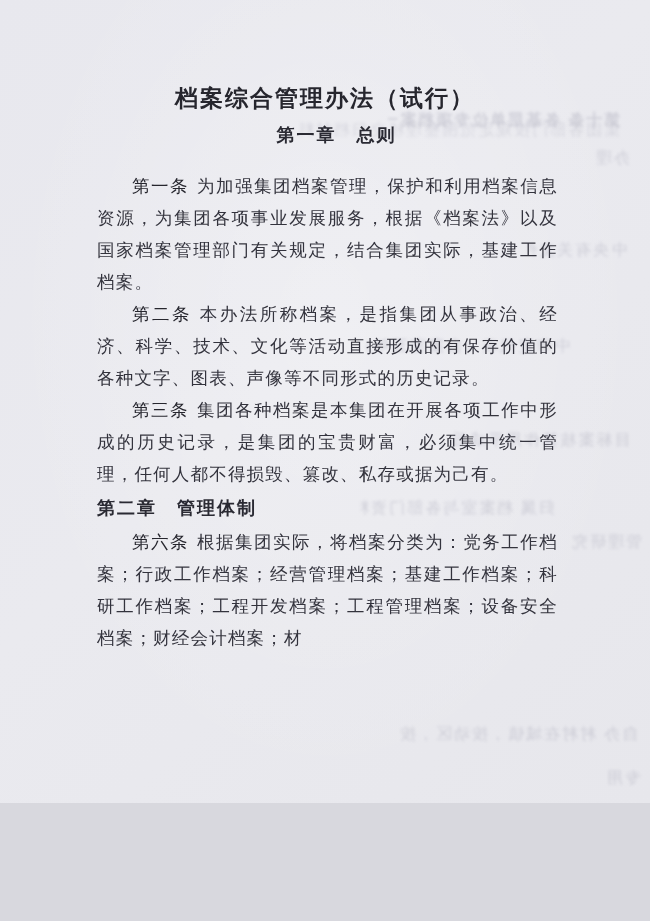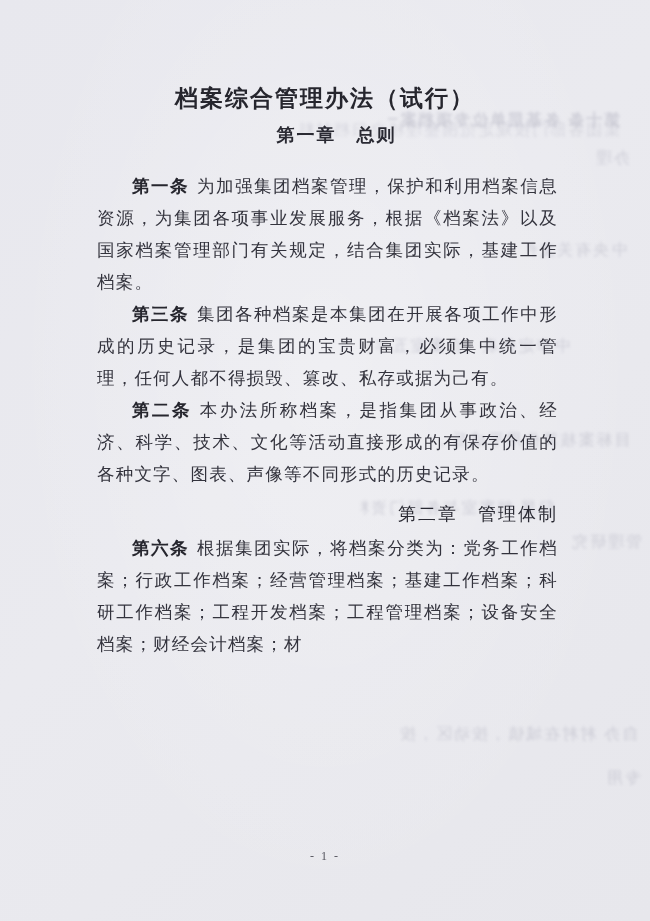--- a/index.html
+++ b/index.html
@@ -1,18 +1,18 @@
 <!DOCTYPE html>
 <html lang="zh"><head>
 <meta charset="utf-8">
 <style>
   html,body{margin:0;padding:0;background:#d8d8de;}
   .page{
     position:relative;
-    width:650px;height:921px;
+    width:650px;height:803px;
     margin:0 auto;
     background:
       radial-gradient(ellipse at 50% 40%, rgba(255,255,255,0.25), rgba(0,0,0,0) 70%),
       linear-gradient(135deg,#e8e8ee 0%, #eaeaef 45%, #e7e7ec 100%);
     overflow:hidden;
     font-family:"Liberation Serif","DejaVu Serif",serif;
     color:#32323c;
   }
   .title{
     position:absolute;top:68px;left:0;right:0;
@@ -35,30 +35,30 @@
   .body-block p{
     margin:0;
     font-size:17.5px;
     line-height:32px;
     text-align:justify;
     text-indent:2em;
     letter-spacing:1.2px;
     color:#33333d;
   }
   .body-block p b{
-    font-weight:bold;
+    font-weight:normal;
     margin-right:0.45em;
     color:#26262e;
   }
   .chapter-head-2{
-    font-size:18px;font-weight:normal;
-    text-align:right;
+    font-size:18px;font-weight:bold;
+    text-align:left;
     letter-spacing:2px;
     line-height:30px;
-    margin:9px 0 3px 0;
+    margin:3px 0 3px 0;
     color:#2a2a33;
   }
   .footer{
     position:absolute;top:849px;left:0;right:0;
     text-align:center;
     font-size:12px;
     letter-spacing:2px;
     color:#55555f;
   }
   
@@ -105,25 +105,25 @@
 
   <div class="chapter-head-1">第一章　总则</div>
 
   <div class="body-block">
 
     <p>
       <b>第一条</b><span>为加强集团档案管理，保护和利用档案信息资源，为集团各项事业发展服务，根据《档案法》以及国家档案管理部门有关规定，结合集团实际，基建工作档案。</span>
     </p>
 
     <p>
-      <b>第三条</b><span>集团各种档案是本集团在开展各项工作中形成的历史记录，是集团的宝贵财富，必须集中统一管理，任何人都不得损毁、篡改、私存或据为己有。</span>
+      <b>第二条</b><span>本办法所称档案，是指集团从事政治、经济、科学、技术、文化等活动直接形成的有保存价值的各种文字、图表、声像等不同形式的历史记录。</span>
     </p>
 
     <p>
-      <b>第二条</b><span>本办法所称档案，是指集团从事政治、经济、科学、技术、文化等活动直接形成的有保存价值的各种文字、图表、声像等不同形式的历史记录。</span>
+      <b>第三条</b><span>集团各种档案是本集团在开展各项工作中形成的历史记录，是集团的宝贵财富，必须集中统一管理，任何人都不得损毁、篡改、私存或据为己有。</span>
     </p>
 
 
     <div class="chapter-head-2">第二章　管理体制</div>
 
 
     <p>
       <b>第六条</b><span>根据集团实际，将档案分类为：党务工作档案；行政工作档案；经营管理档案；基建工作档案；科研工作档案；工程开发档案；工程管理档案；设备安全档案；财经会计档案；材</span>
     </p>
 

